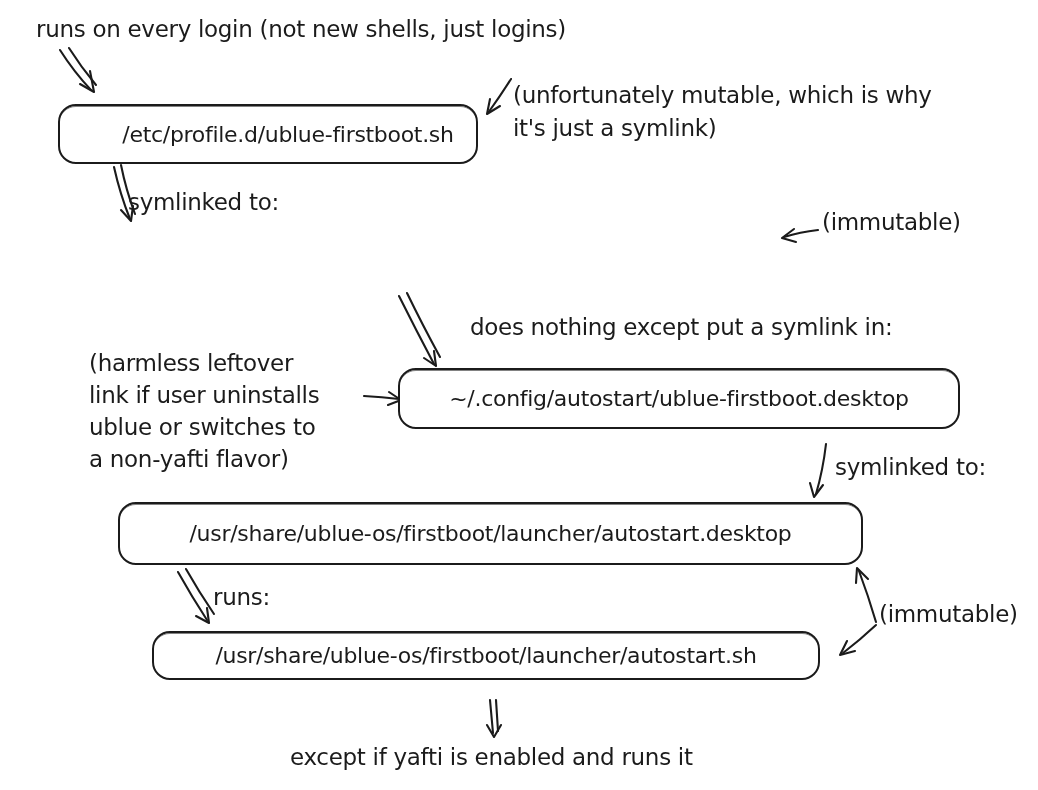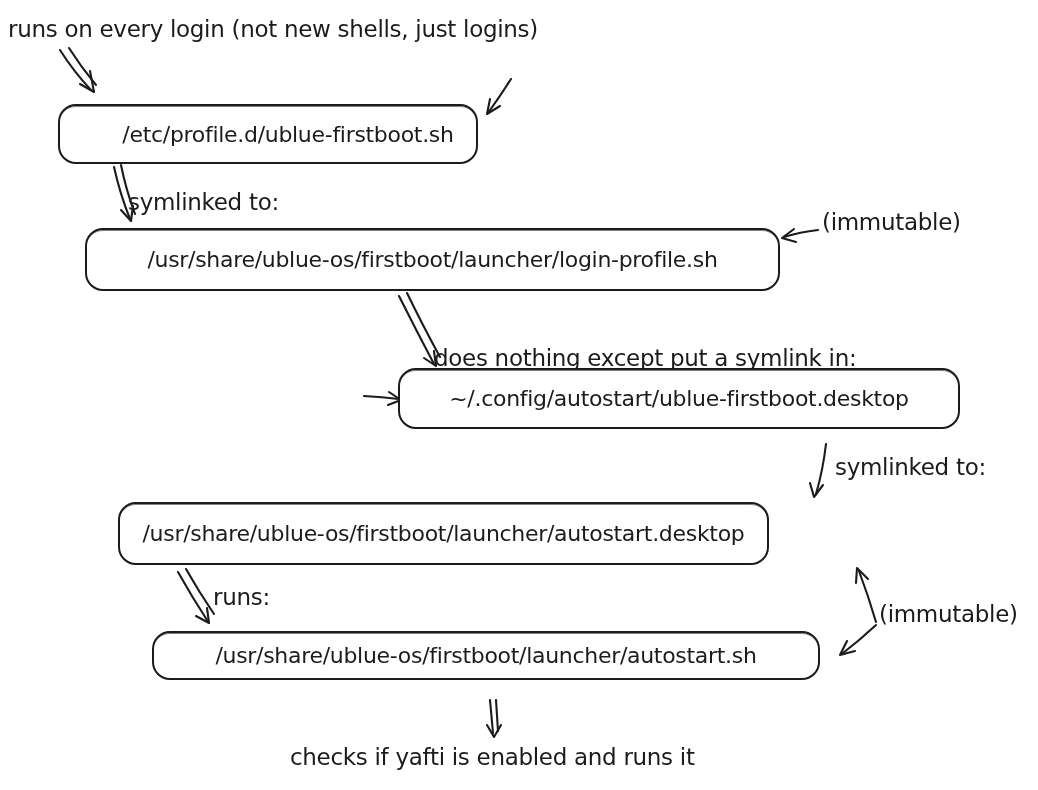--- a/index.html
+++ b/index.html
@@ -115,41 +115,46 @@
       <path d="M840,655 L847,641 M840,655 L855,651"></path>
     </g>
 
     <g>
       <path d="M490,700 L493,733"></path>
       <path d="M496,700 L498,731"></path>
       <path d="M494,737 L487,725 M494,737 L501,725"></path>
     </g>
   </svg>
 
-  <div class="note" style="left:8px; top:13px;text-align:right;">runs on every login (not new shells, just logins)</div>
+  <div class="note" style="left:36px; top:13px;text-align:right;">runs on every login (not new shells, just logins)</div>
 
+  <div class="note small" style="left:513px; top:79px;">(unfortunately mutable, which is why
+it's just a symlink)</div>
 
   <div class="note" style="left:128px; top:186px;">symlinked to:</div>
 
   <div class="note" style="left:822px; top:206px;">(immutable)</div>
 
-  <div class="note" style="left:434px; top:311px;margin-top:31px;">does nothing except put a symlink in:</div>
+  <div class="note" style="left:470px; top:311px;">does nothing except put a symlink in:</div>
 
+  <div class="note" style="left:89px; top:347px;">(harmless leftover
+link if user uninstalls
+ublue or switches to
+a non-yafti flavor)</div>
 
   <div class="note" style="left:835px; top:451px;">symlinked to:</div>
 
   <div class="note" style="left:213px; top:581px;">runs:</div>
 
   <div class="note" style="left:879px; top:598px;">(immutable)</div>
 
-  <div class="note" style="left:290px; top:741px;">checks if yafti is enabled and runs it</div>
+  <div class="note" style="left:290px; top:741px;">except if yafti is enabled and runs it</div>
 
   <div class="node" style="left:58px; top:104px; width:420px; height:60px;padding-left:40px;">/etc/profile.d/ublue-firstboot.sh</div>
 
-  <div class="node" style="left:85px; top:228px; width:695px; height:63px;">/usr/share/ublue-os/firstboot/launcher/login-profile.sh</div>
 
   <div class="node" style="left:398px; top:368px; width:562px; height:61px;">~/.config/autostart/ublue-firstboot.desktop</div>
 
-  <div class="node" style="left:118px; top:502px; width:651px; height:63px;">/usr/share/ublue-os/firstboot/launcher/autostart.desktop</div>
+  <div class="node" style="left:118px; top:502px; width:745px; height:63px;">/usr/share/ublue-os/firstboot/launcher/autostart.desktop</div>
 
   <div class="node" style="left:152px; top:631px; width:668px; height:49px;">/usr/share/ublue-os/firstboot/launcher/autostart.sh</div>
 
 </div>
 
 </body></html>

